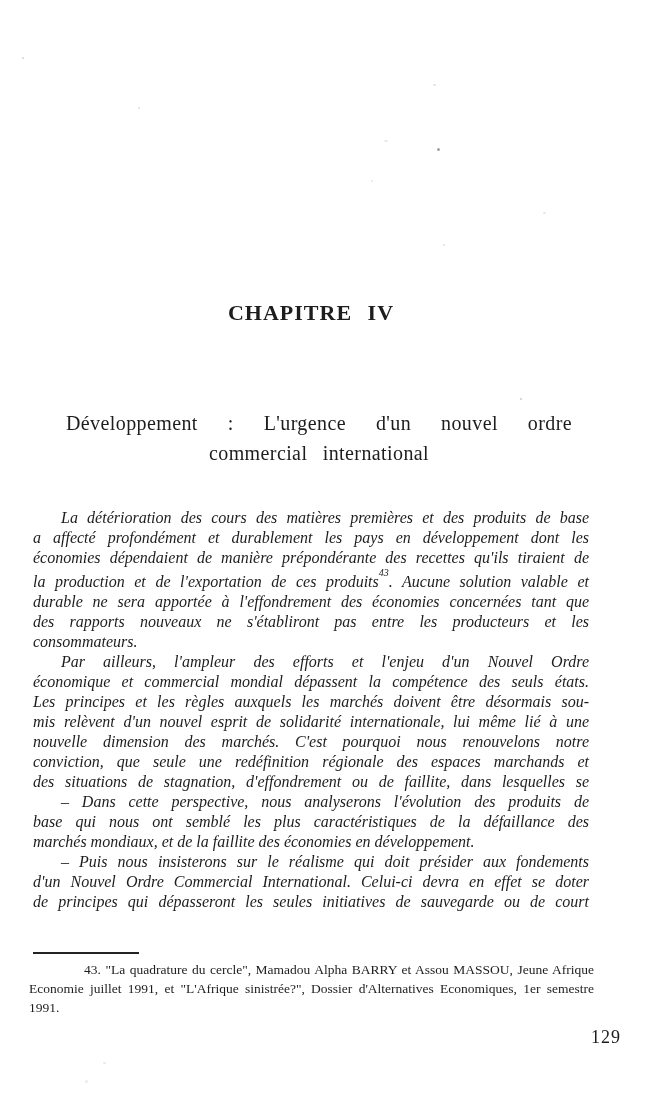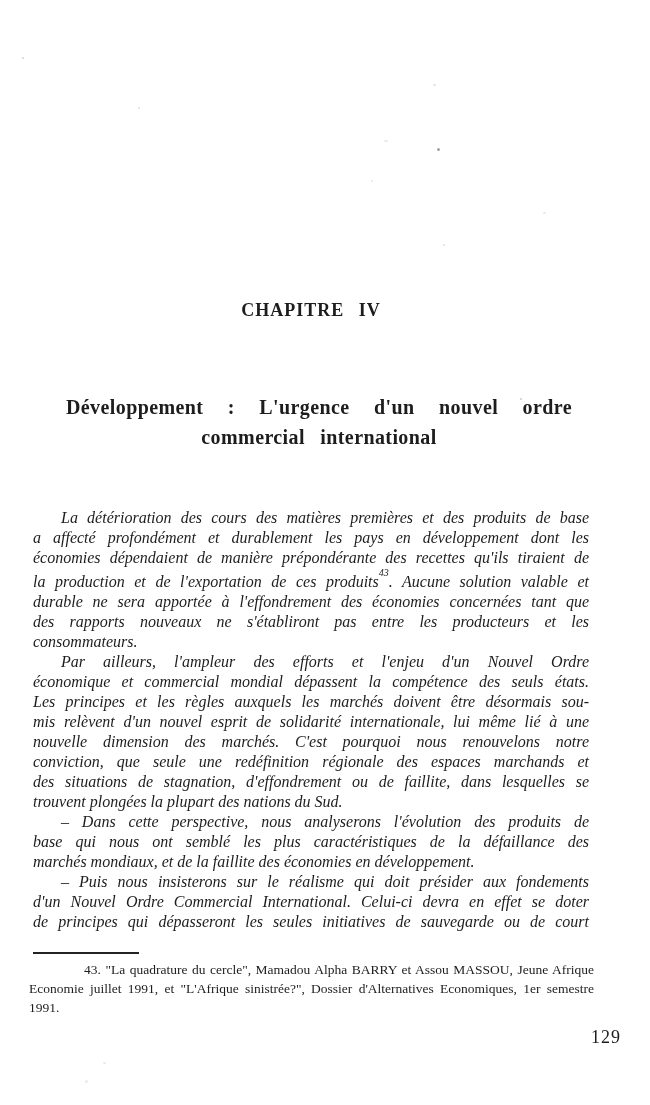--- a/index.html
+++ b/index.html
@@ -7,27 +7,27 @@
     position:relative;
     width:650px;height:1105px;
     background:#ffffff;
     overflow:hidden;
     font-family:"Liberation Serif","DejaVu Serif",serif;
     color:#1d1d1d;
   }
   .chapter{
     position:absolute;top:300px;left:0;width:622px;
     margin:0;
-    font-size:18px;font-weight:bold;
+    font-size:22px;font-weight:bold;
     letter-spacing:1px;word-spacing:9px;
     text-align:center;
   }
   .title{
-    position:absolute;top:392px;left:66px;width:506px;
-    font-size:20px;font-weight:bold;
+    position:absolute;top:408px;left:66px;width:506px;
+    font-size:20px;font-weight:normal;
     line-height:30px;
     letter-spacing:0.4px;
   }
   .title-l1{text-align:justify;text-align-last:justify;}
   .title-l2{text-align:center;word-spacing:10px;}
   .body{
     position:absolute;top:508px;left:33px;width:556px;
     font-size:16px;line-height:20px;
   }
   .line{text-align:justify;text-align-last:justify;font-style:italic;}
@@ -71,21 +71,20 @@
       <div class="line">durable ne sera apportée à l'effondrement des économies concernées  tant que</div>
       <div class="line">des rapports nouveaux ne s'établiront pas entre les producteurs et les</div>
       <div class="line last">consommateurs.</div>
       <div class="line indent">Par ailleurs, l'ampleur des efforts et l'enjeu d'un Nouvel Ordre</div>
       <div class="line">économique et commercial mondial dépassent la compétence des seuls états.</div>
       <div class="line">Les principes et les règles auxquels les marchés doivent être désormais sou-</div>
       <div class="line">mis relèvent d'un nouvel esprit de solidarité internationale, lui même lié à une</div>
       <div class="line">nouvelle dimension des marchés. C'est pourquoi nous renouvelons notre</div>
       <div class="line">conviction, que seule une redéfinition régionale des espaces marchands et</div>
       <div class="line">des situations de stagnation, d'effondrement ou de faillite, dans lesquelles se</div>
-      <div class="line last">trouvent plongées la plupart des nations du Sud.</div>
       <div class="line indent">– Dans cette perspective, nous analyserons l'évolution des produits de</div>
       <div class="line">base qui nous ont semblé les plus caractéristiques de la défaillance des</div>
       <div class="line last">marchés mondiaux, et de la faillite des économies en développement.</div>
       <div class="line indent">– Puis nous insisterons sur le réalisme qui doit présider aux fondements</div>
       <div class="line">d'un Nouvel Ordre Commercial International. Celui-ci devra en effet se doter</div>
       <div class="line">de principes qui dépasseront les seules initiatives de sauvegarde ou de court</div>
     </div>
 
   <div class="fn-rule"></div>
 

